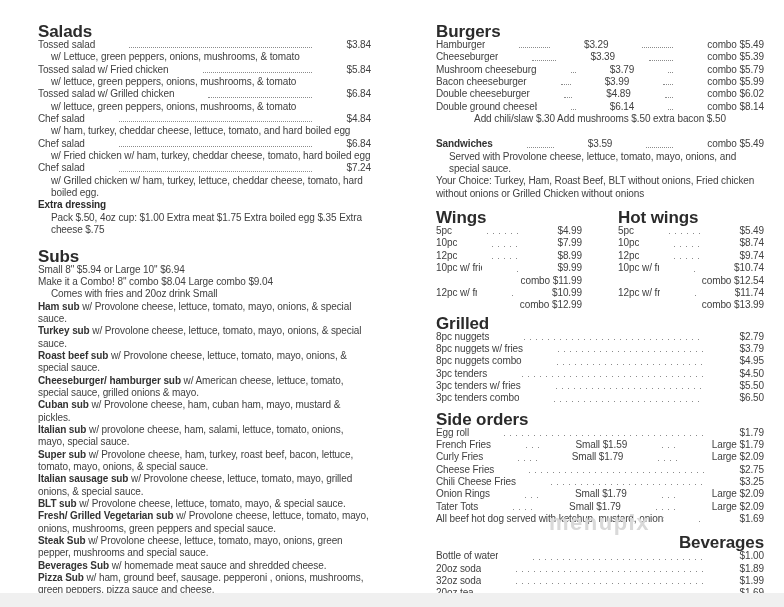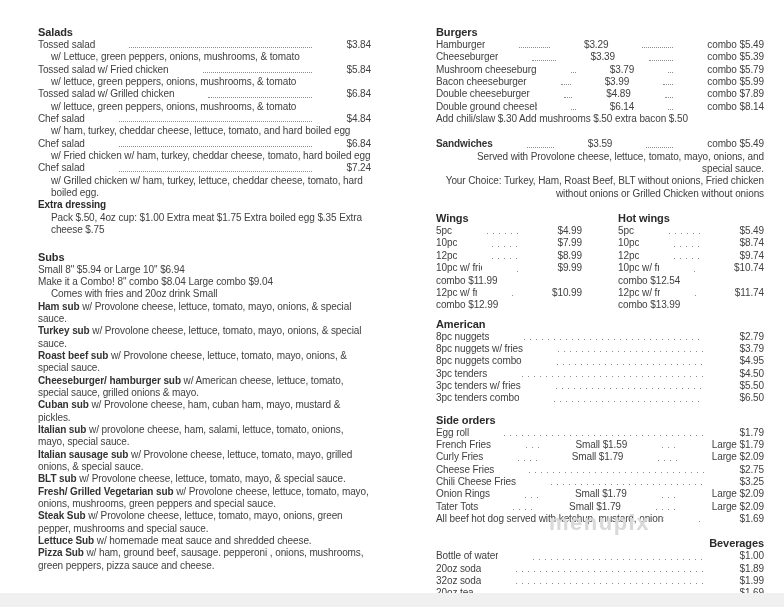--- a/index.html
+++ b/index.html
@@ -9,39 +9,39 @@
     font-size:10px;letter-spacing:-0.1px;line-height:12.35px;color:#414141;
     overflow:hidden;
   }
   .page{position:relative;width:784px;height:607px;background:#ffffff;overflow:hidden;}
   .col{position:absolute;top:25px;}
   .col-left{left:38px;width:333px;}
   .col-right{left:436px;width:328px;}
   .sec{margin-top:11px;}
   .sec:first-child{margin-top:0;}
   .sec-subs{margin-top:13px;}
-  .sec-sandwiches{margin-top:13px;text-align:right;}
+  .sec-sandwiches{margin-top:13px;}
   .sec-chicken{margin-top:5px;}
   .sec-sides{margin-top:8px;}
   .sec-beverages{text-align:right;}
-  .sec-title{font-weight:bold;font-size:11px;line-height:14px;color:#2b2b2b;}
+  .sec-title{font-weight:bold;font-size:17px;line-height:14px;color:#2b2b2b;}
   .row{display:flex;align-items:flex-end;gap:32px;}
   .name{white-space:nowrap;min-width:0;flex:0 1 auto;overflow:hidden;}
   .price{white-space:nowrap;flex:0 0 auto;}
   .leader{flex:1 1 auto;min-width:5px;border-bottom:1px dotted #8b8b8b;margin:0 2px 3px 2px;}
   
   .sec-wingspair .leader,.sec-chicken .leader,.sec-sides .leader,.sec-beverages .leader{
     border-bottom:none;height:1px;margin:0 3px 3px 3px;
     background-image:repeating-linear-gradient(to right,#8b8b8b 0 1px,transparent 1px 6px);
   }
   .txt{display:block;}
   .t-indent{padding-left:13px;}
   .t-bold{font-weight:bold;color:#2b2b2b;}
-  .t-center{text-align:left;}
-  .t-right{text-align:left;}
+  .t-center{text-align:center;}
+  .t-right{text-align:right;}
   .b{font-weight:bold;color:#333333;}
   .pair{display:flex;justify-content:space-between;}
   .part{width:44.5%;}
   .watermark{
     position:absolute;left:549px;top:512px;width:120px;
     font-size:22px;line-height:22px;letter-spacing:1.5px;color:#d9d9d9;
     font-weight:bold;text-align:left;
   }
   .bottom-strip{position:absolute;left:0;bottom:0;width:784px;height:14px;background:#f0f0f0;}
 </style>
@@ -95,25 +95,26 @@
         <div class="sec-title">Subs</div>
         <div class="txt">Small 8" $5.94   or  Large 10" $6.94</div>
         <div class="txt">Make it a Combo!  8" combo $8.04  Large combo $9.04</div>
         <div class="txt t-indent">Comes with fries and 20oz drink Small</div>
         <div class="txt"><span class="b">Ham sub</span><span> w/ Provolone cheese, lettuce, tomato, mayo, onions, &amp; special sauce.</span></div>
         <div class="txt"><span class="b">Turkey sub</span><span> w/ Provolone cheese, lettuce, tomato, mayo, onions, &amp; special sauce.</span></div>
         <div class="txt"><span class="b">Roast beef sub</span><span> w/ Provolone cheese, lettuce, tomato, mayo, onions, &amp; special sauce.</span></div>
         <div class="txt"><span class="b">Cheeseburger/ hamburger sub</span><span> w/ American cheese, lettuce, tomato, special sauce, grilled onions &amp; mayo.</span></div>
         <div class="txt"><span class="b">Cuban sub</span><span> w/ Provolone cheese, ham, cuban ham, mayo, mustard &amp; pickles.</span></div>
         <div class="txt"><span class="b">Italian sub</span><span> w/ provolone cheese, ham, salami, lettuce, tomato, onions, mayo, special sauce.</span></div>
+        <div class="txt"><span class="b">Super sub</span><span> w/ Provolone cheese, ham, turkey, roast beef, bacon, lettuce, tomato, mayo, onions, &amp; special sauce.</span></div>
         <div class="txt"><span class="b">Italian sausage sub</span><span> w/ Provolone cheese, lettuce, tomato, mayo, grilled onions, &amp; special sauce.</span></div>
         <div class="txt"><span class="b">BLT sub</span><span> w/ Provolone cheese, lettuce, tomato, mayo, &amp; special sauce.</span></div>
         <div class="txt"><span class="b">Fresh/ Grilled Vegetarian sub</span><span> w/ Provolone cheese, lettuce, tomato, mayo, onions, mushrooms, green peppers and special sauce.</span></div>
         <div class="txt"><span class="b">Steak Sub</span><span> w/ Provolone cheese, lettuce, tomato, mayo, onions, green pepper, mushrooms and special sauce.</span></div>
-        <div class="txt"><span class="b">Lettuce Sub</span><span> w/ homemade meat sauce and shredded cheese.</span></div>
+        <div class="txt"><span class="b">Beverages Sub</span><span> w/ homemade meat sauce and shredded cheese.</span></div>
         <div class="txt"><span class="b">Pizza Sub</span><span> w/ ham, ground beef, sausage. pepperoni , onions, mushrooms, green peppers, pizza sauce and cheese.</span></div>
       </div>
     </div>
   <div class="col col-right">
       <div class="sec sec-burgers">
         <div class="sec-title">Burgers</div>
         <div class="row">
           <span class="name">Hamburger</span>
           <span class="leader"></span>
           <span class="price">$3.29</span>
@@ -139,21 +140,21 @@
           <span class="leader"></span>
           <span class="price">$3.99</span>
           <span class="leader"></span>
           <span class="price">combo $5.99</span>
         </div>
         <div class="row">
           <span class="name">Double cheeseburger</span>
           <span class="leader"></span>
           <span class="price">$4.89</span>
           <span class="leader"></span>
-          <span class="price">combo $7.89</span>
+          <span class="price">combo $6.02</span>
         </div>
         <div class="row">
           <span class="name">Double ground cheeseburger</span>
           <span class="leader"></span>
           <span class="price">$6.14</span>
           <span class="leader"></span>
           <span class="price">combo $8.14</span>
         </div>
         <div class="txt t-center">Add chili/slaw $.30 Add mushrooms $.50 extra bacon $.50</div>
       </div>
@@ -224,21 +225,21 @@
           <div class="txt t-right">combo $12.54</div>
           <div class="row">
             <span class="name">12pc w/ fries</span>
             <span class="leader"></span>
             <span class="price">$11.74</span>
           </div>
           <div class="txt t-right">combo $13.99</div>
         </div>
       </div>
       <div class="sec sec-chicken">
-        <div class="sec-title">American</div>
+        <div class="sec-title">Grilled</div>
         <div class="row">
           <span class="name">8pc nuggets</span>
           <span class="leader"></span>
           <span class="price">$2.79</span>
         </div>
         <div class="row">
           <span class="name">8pc nuggets w/ fries</span>
           <span class="leader"></span>
           <span class="price">$3.79</span>
         </div>

